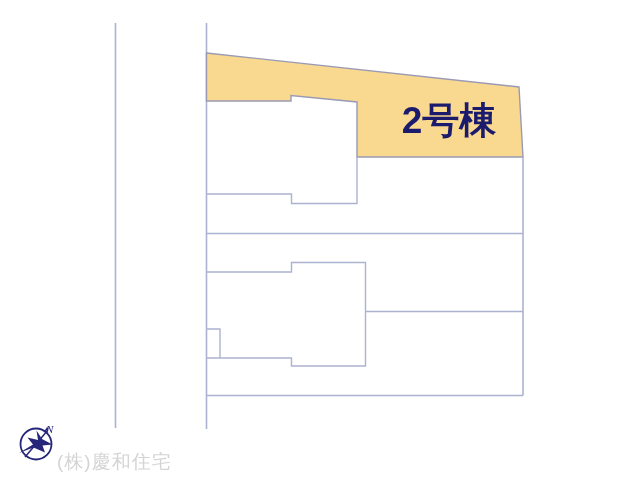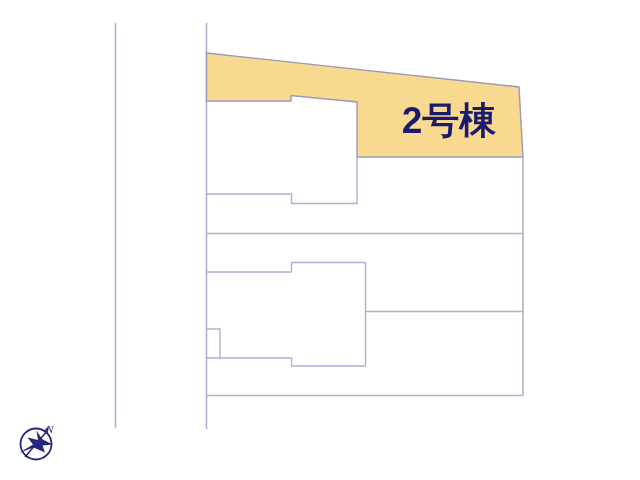--- a/index.html
+++ b/index.html
@@ -63,14 +63,15 @@
 
     <g>
       <circle cx="36" cy="444" r="15.5" fill="none" stroke="#26267A" stroke-width="1.8"></circle>
       <line x1="25" y1="457" x2="48" y2="430" stroke="#26267A" stroke-width="1.5"></line>
       <polygon points="49,429 43.5,432.5 47,427" fill="#26267A"></polygon>
       <polygon points="19,453 33,444.5 27.5,437.5 38,440 36.5,430.5 42,439 52.5,444.5 42.5,445.5 45,452.5 33.5,447.5" fill="#26267A"></polygon>
       <text x="46" y="433" class="compass-n" fill="#26267A">N</text>
     </g>
   </svg>
 
+  <div class="watermark">(株)慶和住宅</div>
 
 </div>
 
 </body></html>

